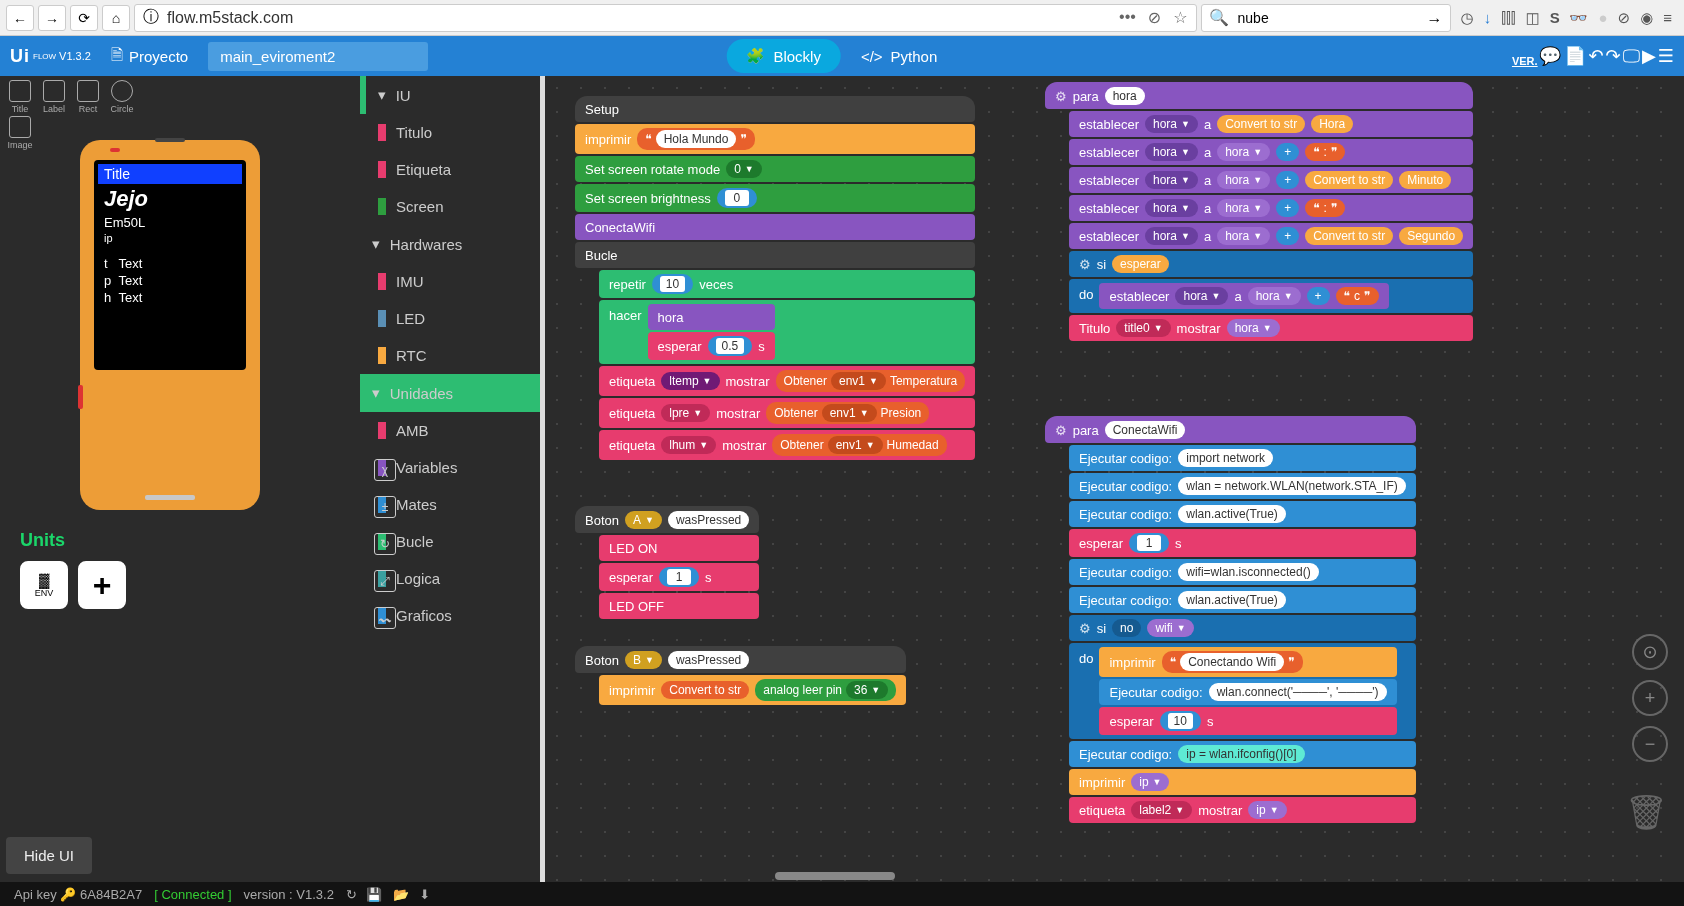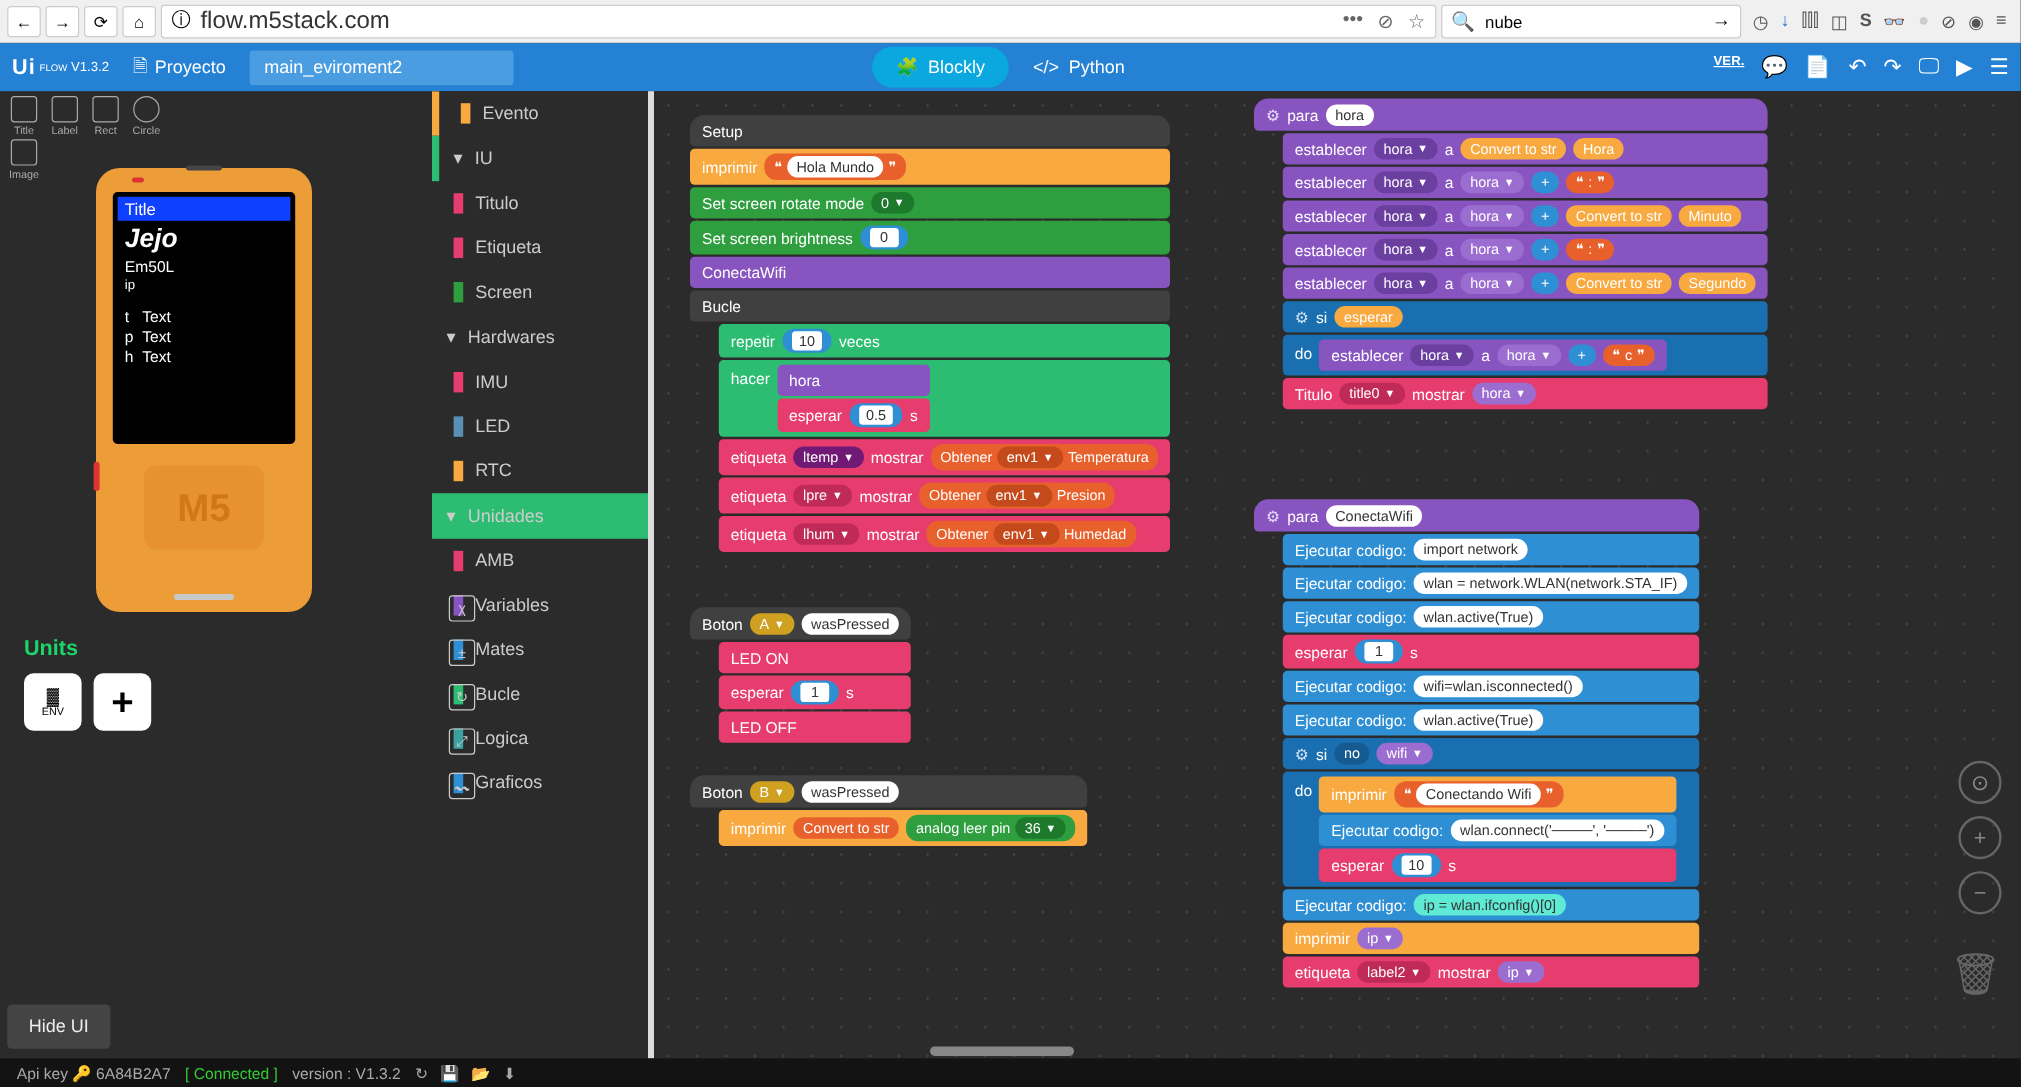--- a/index.html
+++ b/index.html
@@ -2,37 +2,37 @@
 <html><head>
 <meta charset="utf-8">
 <style>
 * { margin: 0; padding: 0; box-sizing: border-box; font-family: sans-serif; }
 body { background: #2b2b2b; width: 1684px; height: 906px; overflow: hidden; position: relative; }
 
 
 .browser-bar { height: 36px; background: #f0f0f0; display: flex; align-items: center; padding: 0 6px; gap: 4px; border-bottom: 1px solid #ccc; }
 .nav-btn { width: 28px; height: 26px; border: 1px solid #ccc; border-radius: 3px; background: #fff; display: flex; align-items: center; justify-content: center; font-size: 14px; cursor: pointer; }
 .url-bar { flex: 1; height: 28px; border: 1px solid #ccc; border-radius: 3px; background: #fff; display: flex; align-items: center; padding: 0 8px; gap: 8px; }
-.url-text { flex: 1; font-size: 20px; color: #333; }
+.url-text { flex: 1; font-size: 16px; color: #333; }
 .url-icons { display: flex; gap: 12px; color: #666; }
 .search-bar { width: 250px; height: 28px; border: 1px solid #ccc; border-radius: 3px; background: #fff; display: flex; align-items: center; padding: 0 8px; gap: 8px; }
 .search-input { flex: 1; border: none; outline: none; font-size: 14px; }
 .toolbar-icons { display: flex; gap: 10px; color: #555; padding: 0 6px; }
 .toolbar-icons span { cursor: pointer; font-size: 15px; }
 
 
 .app-bar { height: 40px; background: #2481d4; display: flex; align-items: center; padding: 0 10px; gap: 10px; color: #fff; }
 .logo { font-weight: bold; font-size: 18px; letter-spacing: 1px; }
 .version { font-size: 11px; }
 .project-btn { display: flex; align-items: center; gap: 6px; padding: 4px 10px; cursor: pointer; font-size: 15px; }
 .project-name { background: #4a9de0; padding: 6px 12px; border-radius: 3px; font-size: 15px; min-width: 220px; }
 .tabs-center { display: flex; margin-left: auto; margin-right: auto; position: absolute; left: 50%; transform: translateX(-50%); }
 .tab { padding: 8px 20px; display: flex; align-items: center; gap: 8px; cursor: pointer; font-size: 15px; border-radius: 18px; }
 .tab.active { background: #0aa8df; }
-.app-icons { display: flex; gap: 14px; margin-left: auto; align-items: flex-start; }
+.app-icons { display: flex; gap: 2px; margin-left: auto; align-items: flex-end; }
 .app-icons span { cursor: pointer; font-size: 18px; }
 
 
 .left-toolbar { position: absolute; left: 0; top: 76px; width: 36px; display: flex; flex-direction: row; gap: 2px; padding: 4px; flex-wrap: wrap; width: 175px; }
 .tool-item { width: 32px; display: flex; flex-direction: column; align-items: center; gap: 2px; cursor: pointer; color: #aaa; font-size: 9px; }
 .tool-icon { width: 22px; height: 22px; border: 1px solid #aaa; border-radius: 3px; }
 
 
 .device-area { position: absolute; left: 20px; top: 140px; width: 300px; }
 .device { width: 180px; height: 370px; background: #ed9d37; border-radius: 20px; margin: 0 auto; position: relative; padding: 20px 14px; }
@@ -217,35 +217,33 @@
     <div class="device-screen">
       <div class="device-title">Title</div>
       <div class="device-jejo">Jejo</div>
       <div class="device-line">Em50L</div>
       <div class="device-small">ip</div>
       <div style="height:10px"></div>
       <div class="device-line"><span>t</span>&nbsp;&nbsp;&nbsp;<span>Text</span></div>
       <div class="device-line"><span>p</span>&nbsp;&nbsp;<span>Text</span></div>
       <div class="device-line"><span>h</span>&nbsp;&nbsp;<span>Text</span></div>
     </div>
-    <div class="device-m5">M5</div>
     <div class="device-notch-bottom"></div>
   </div>
   <div class="units-label">Units</div>
   <div class="units-row">
     <div class="unit-box unit-env">
         <span style="font-size:14px">▓</span>
         <span>ENV</span>
       </div>
     <div class="unit-box unit-add">+</div>
   </div>
 </div>
 
 <div class="categories">
-  <div class="cat-item evento" style="border-left:6px solid #f8a940">Evento</div>
   <div class="cat-header" style="border-left:6px solid #2dbd72">▾&nbsp;<span>IU</span></div>
   <div class="cat-item titulo">Titulo</div>
   <div class="cat-item etiqueta">Etiqueta</div>
   <div class="cat-item screen">Screen</div>
   <div class="cat-header">▾&nbsp;<span>Hardwares</span></div>
   <div class="cat-item imu">IMU</div>
   <div class="cat-item led">LED</div>
   <div class="cat-item rtc">RTC</div>
   <div class="cat-header highlighted">▾&nbsp;<span>Unidades</span></div>
   <div class="cat-item amb">AMB</div>

